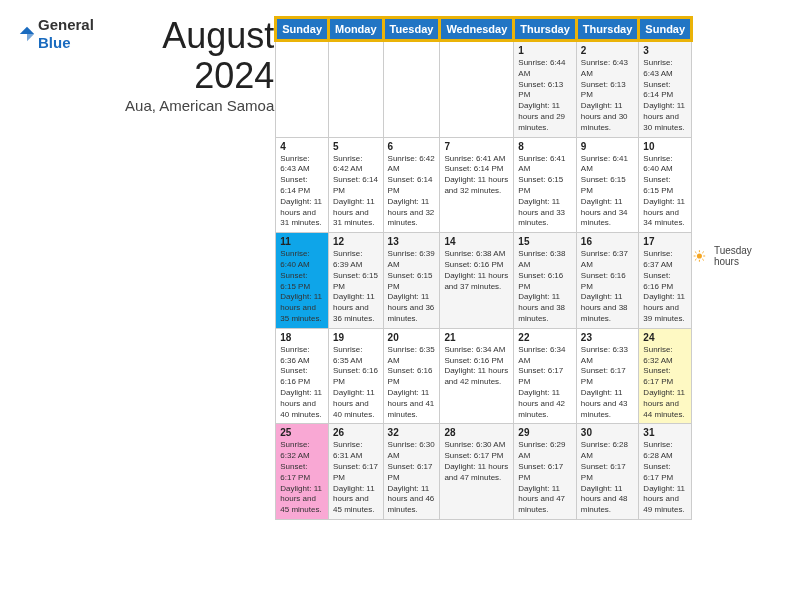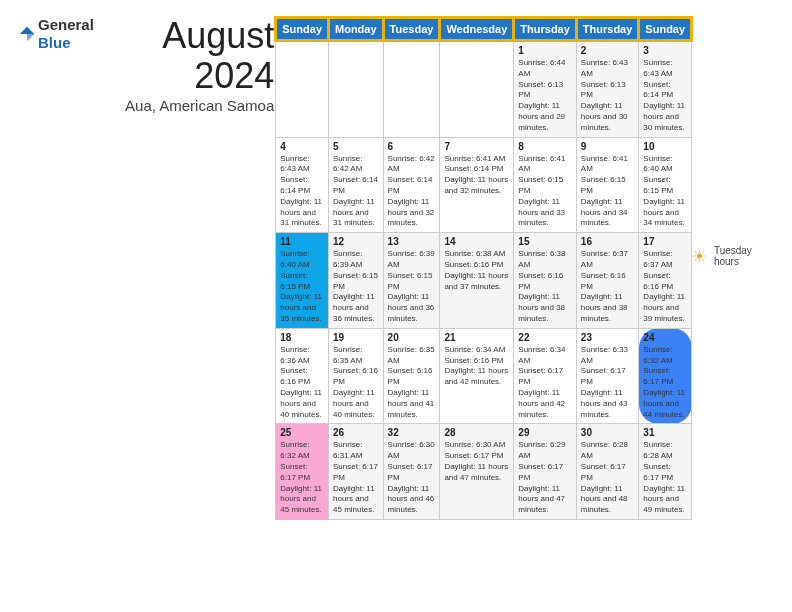--- a/index.html
+++ b/index.html
@@ -284,21 +284,21 @@
             <div class="day-info" style="white-space: pre-line;">Sunrise: 6:34 AM
 Sunset: 6:17 PM
 Daylight: 11 hours and 42 minutes.</div>
           </td>
           <td style="background: rgb(255, 255, 255);">
             <span class="day-number">23</span>
             <div class="day-info" style="white-space: pre-line;">Sunrise: 6:33 AM
 Sunset: 6:17 PM
 Daylight: 11 hours and 43 minutes.</div>
           </td>
-          <td style="background: #3b82f6; border-radius: 20px;">
+          <td style="background: #fef9c3;">
             <span class="day-number">24</span>
             <div class="day-info" style="white-space: pre-line;">Sunrise: 6:32 AM
 Sunset: 6:17 PM
 Daylight: 11 hours and 44 minutes.</div>
           </td>
         </tr>
         <tr>
           <td style="background: #f9a8d4;">
             <span class="day-number">25</span>
             <div class="day-info" style="white-space: pre-line;">Sunrise: 6:32 AM

